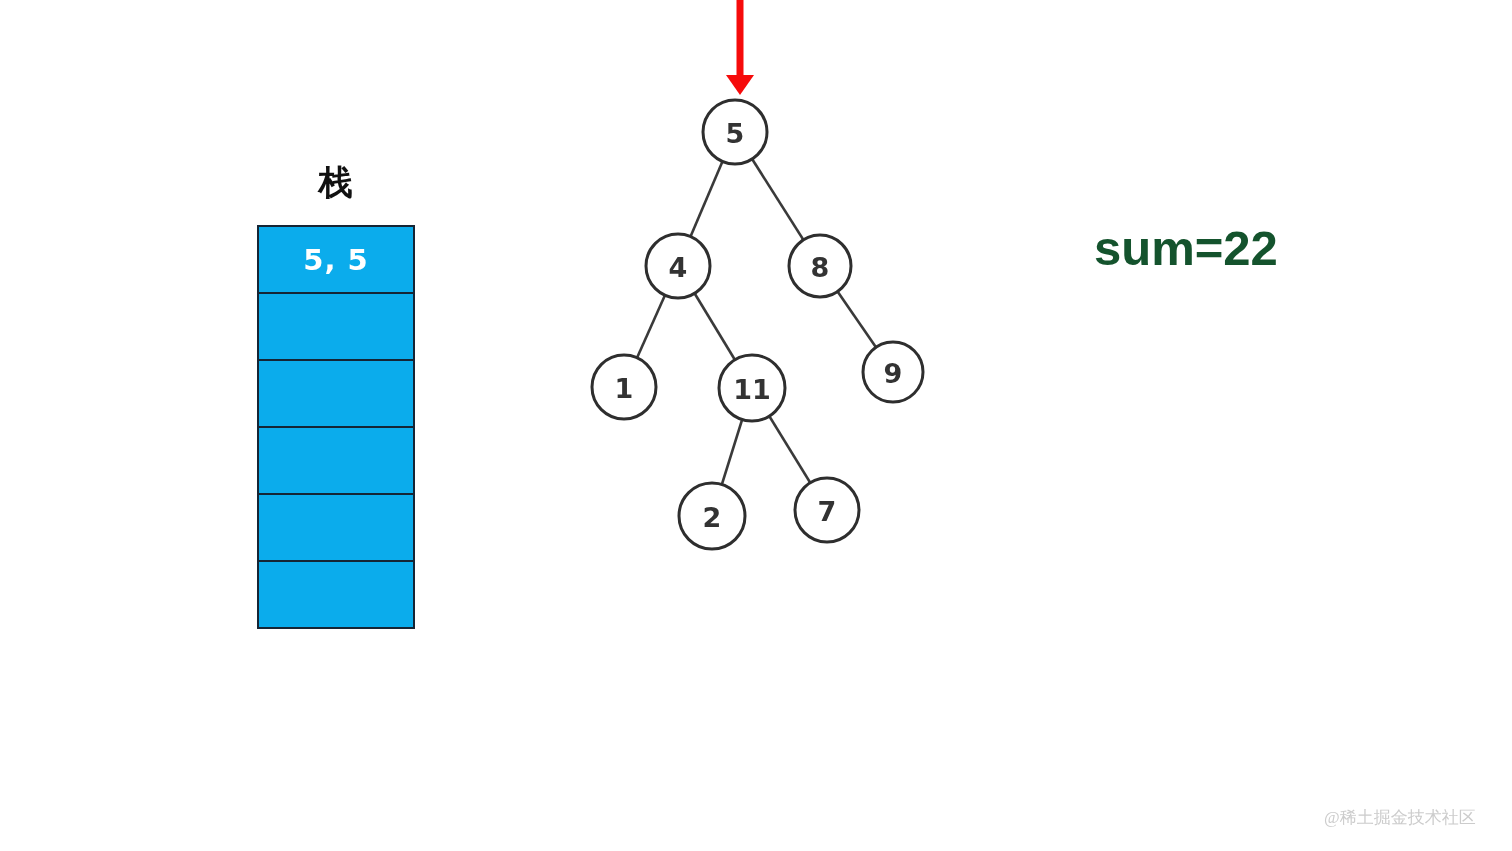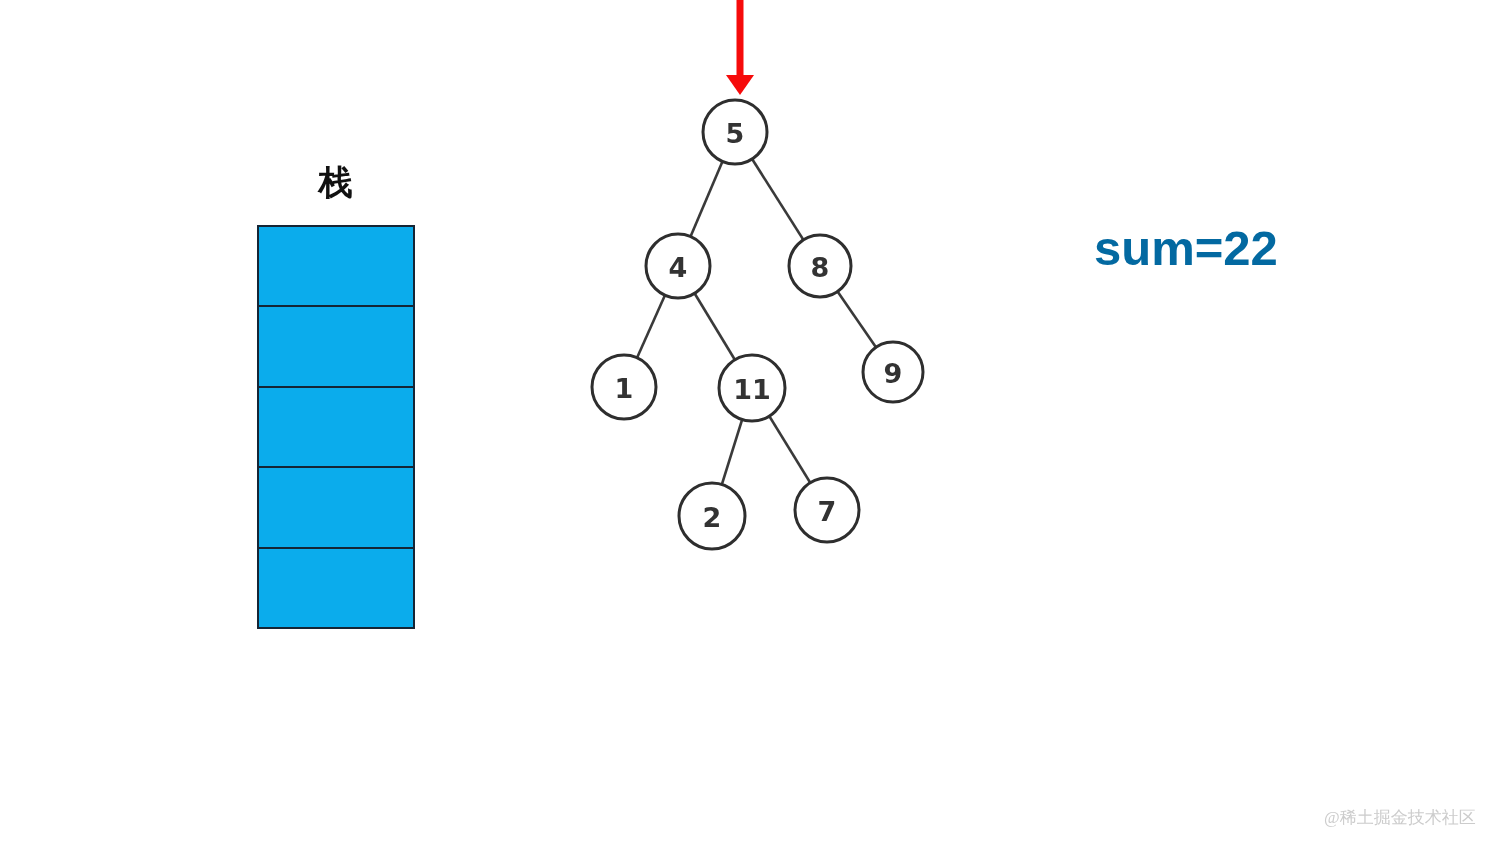--- a/index.html
+++ b/index.html
@@ -63,38 +63,41 @@
     font-size: 27px;
     fill: #333333;
     text-anchor: middle;
     dominant-baseline: central;
   }
   .sum-text {
     position: absolute;
     left: 1094px; top: 220px;
     font-size: 49px;
     font-weight: bold;
-    color: #0369a1;
+    color: #14532d;
     font-family: "Liberation Sans", sans-serif;
     letter-spacing: 0px;
   }
   .watermark {
     position: absolute;
     left: 1324px; top: 806px;
     font-size: 17px;
     color: #cccccc;
     font-family: Liberation Serif, serif;
   }
 </style>
 </head>
 <body>
 
 <div class="stack-label">栈</div>
 
 <div class="stack-box">
+  <div class="stack-cell" style="background: rgb(11, 172, 236);">
+    <span class="stack-cell-text">5, 5</span>
+  </div>
   <div class="stack-cell" style="background: rgb(11, 172, 236);">
     <span class="stack-cell-text"></span>
   </div>
   <div class="stack-cell" style="background: rgb(11, 172, 236);">
     <span class="stack-cell-text"></span>
   </div>
   <div class="stack-cell" style="background: rgb(11, 172, 236);">
     <span class="stack-cell-text"></span>
   </div>
   <div class="stack-cell" style="background: rgb(11, 172, 236);">

